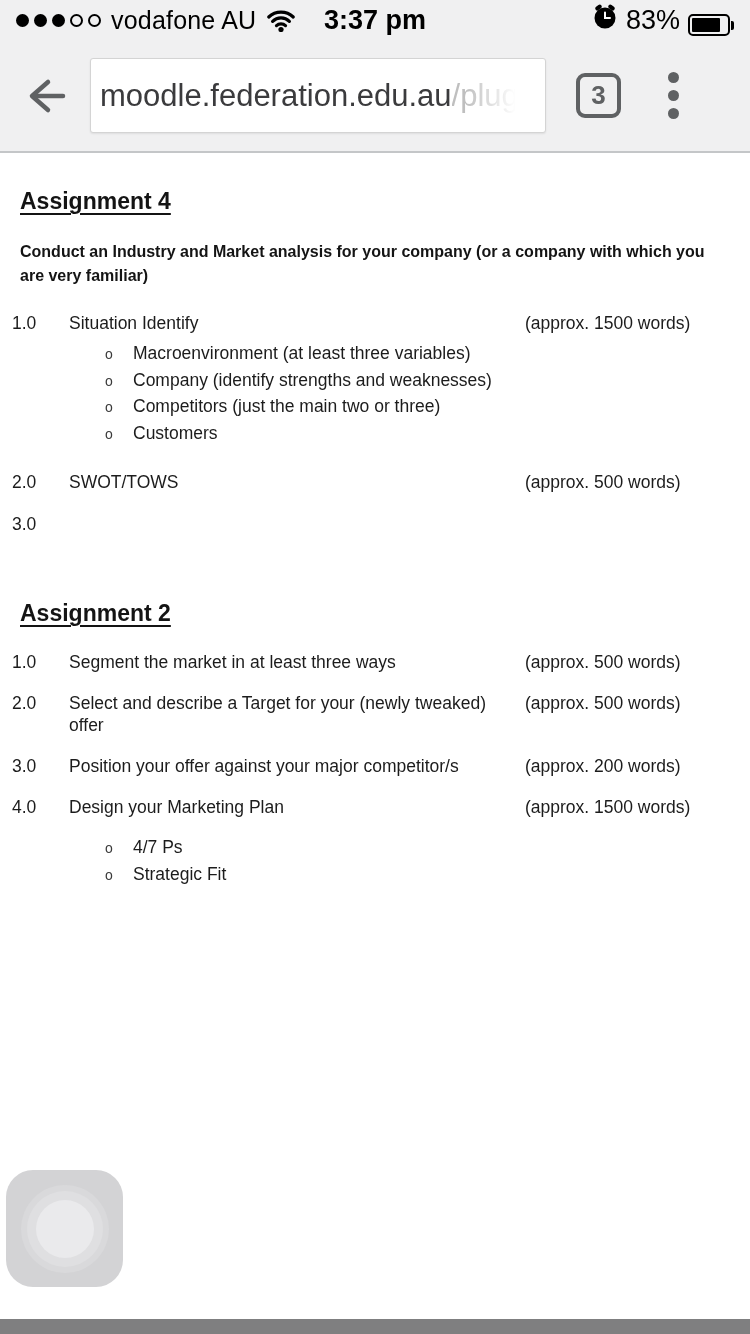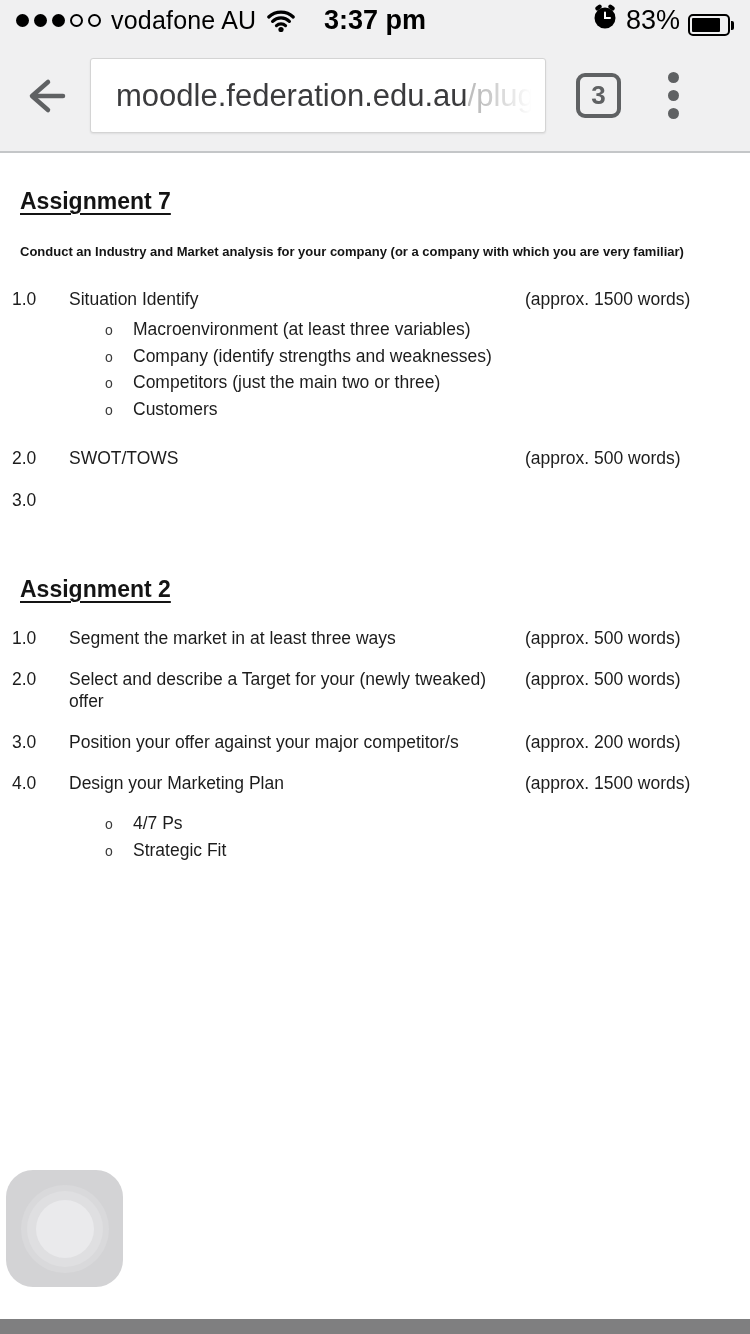--- a/index.html
+++ b/index.html
@@ -48,21 +48,21 @@
     display: flex; align-items: center;
   }
   .back-btn { width: 90px; display: flex; justify-content: center; align-items: center; cursor: pointer; }
   .url-box {
     width: 456px; height: 75px;
     background: #ffffff;
     border: 1px solid #d4d4d4;
     border-radius: 3px;
     box-shadow: 0 1px 2px rgba(0,0,0,0.08);
     display: flex; align-items: center;
-    padding-left: 25px;
+    padding-left: 9px;
     overflow: hidden; white-space: nowrap;
     font-size: 31px;
     text-align: right;
   }
   .url-main { color: #3b3b3d; }
   .url-faded {
     color: #bfbfbf;
     -webkit-mask-image: linear-gradient(to right, #000 20%, transparent 95%);
     mask-image: linear-gradient(to right, #000 20%, transparent 95%);
   }
@@ -86,21 +86,21 @@
   .heading {
     margin: 32px 20px 0;
     font-size: 23px; font-weight: 700; color: #141414;
     text-decoration: underline;
     text-decoration-thickness: 2px;
     text-underline-offset: 4px;
     line-height: 28px;
   }
   .intro {
     margin: 25px 20px 0; padding-right: 10px;
-    font-size: 13px; font-weight: 700; line-height: 24px; color: #141414;
+    font-size: 16px; font-weight: 700; line-height: 24px; color: #141414;
   }
   .item {
     display: grid;
     grid-template-columns: 57px 456px auto;
     padding: 0 12px;
     font-size: 17.5px; line-height: 22px; color: #1c1c1c;
   }
   .mt24 { margin-top: 24px; }
   .mt19 { margin-top: 19px; }
   .mt20 { margin-top: 20px; }
@@ -199,21 +199,21 @@
   </div>
   <div class="menu-btn">
     <span class="mdot"></span>
     <span class="mdot"></span>
     <span class="mdot"></span>
   </div>
 </div>
 
 <div class="doc">
 
-  <div class="heading">Assignment 7</div>
+  <div class="heading">Assignment 4</div>
   <p class="intro">Conduct an Industry and Market analysis for your company (or a company with which you are very familiar)</p>
 
   <div class="item mt24">
     <span class="num">1.0</span>
     <span class="itext">Situation Identify</span>
     <span class="approx">(approx. 1500 words)</span>
   </div>
   <div class="bullets">
     <div class="bullet">
       <span class="marker">o</span>

